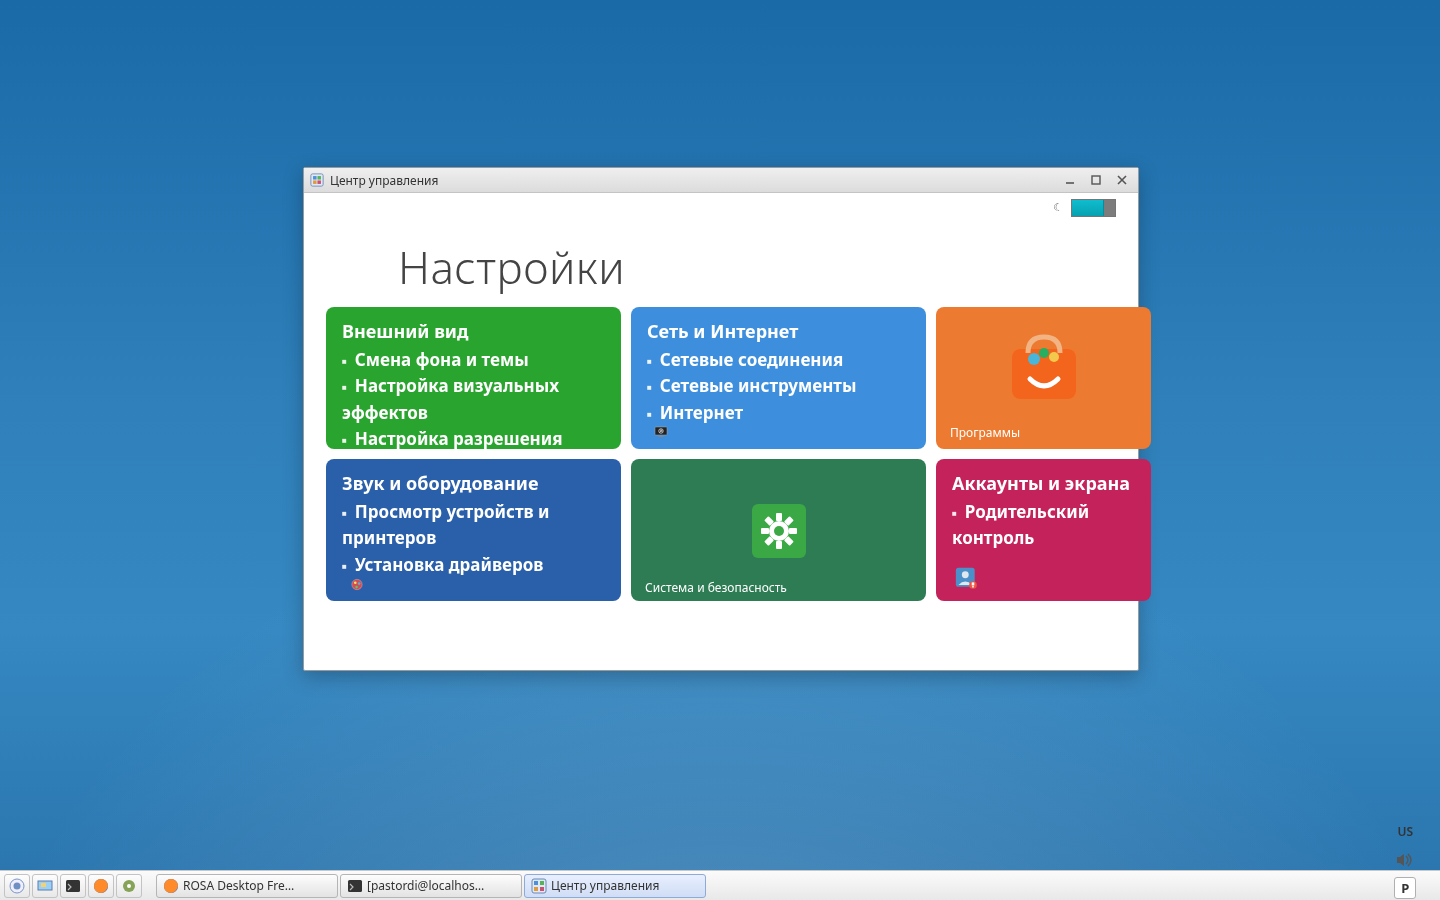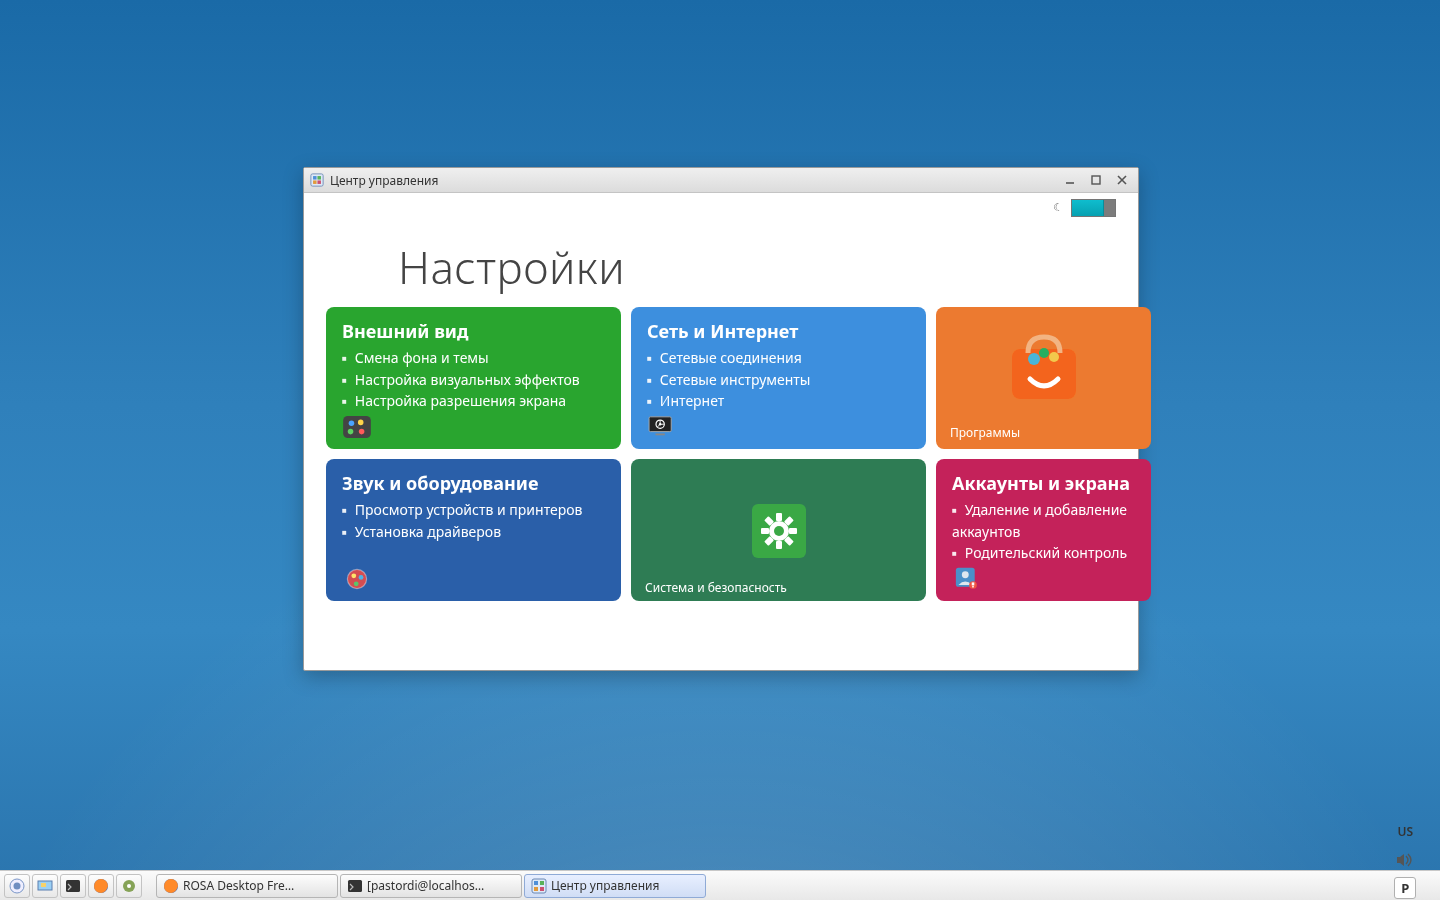--- a/index.html
+++ b/index.html
@@ -73,21 +73,21 @@
     display:grid;
     grid-template-columns: 295px 295px 145px 60px;
     grid-template-rows: 142px 142px;
     gap:10px;
   }
   .tile {
     border-radius:8px; color:#fff; padding:12px 16px 10px 16px; position:relative;
     display:flex; flex-direction:column; cursor:pointer;
   }
   .tile h3 { font-size:18px; font-weight:700; margin-bottom:4px; }
-  .tile ul { list-style:none; font-size:14px; line-height:1.55; }
+  .tile ul { list-style:none; font-size:17px; line-height:1.55;font-weight:bold; }
   .tile ul li::before { content:"■"; font-size:8px; margin-right:8px; position:relative; top:-2px; opacity:0.9; }
   .tile .ticon { margin-top:auto; width:30px; height:24px; }
   .tile .caption { font-size:12px; color:#fff; margin-top:8px; }
 
   .t-green  { background:#29a52f; }
   .t-blue   { background:#3d8fde; }
   .t-orange { background:#ec7a30; grid-column:3 / span 2; }
   .t-dblue  { background:#2a5fa9; }
   .t-dgreen { background:#2e7c54; grid-column:2; }
   .t-crim   { background:#c4225a; grid-column:3 / span 2; }
@@ -228,21 +228,20 @@
               </g>
               <circle r="5" fill="#3aa845"></circle>
             </g>
           </svg>
           <div class="caption">Система и безопасность</div>
         </div>
 
         <div class="tile t-crim">
           <h3>Аккаунты и экрана</h3>
           <ul>
-            <li>Удаление и добавление аккаунтов</li>
             <li>Родительский контроль</li>
           </ul>
           <svg class="ticon" viewBox="0 0 28 28">
             <rect x="1" y="1" width="22" height="22" rx="3" fill="#4b90c9"></rect>
             <circle cx="12" cy="9" r="4" fill="#dfe7ef"></circle>
             <path d="M4 21 q8 -8 16 0 z" fill="#dfe7ef"></path>
             <circle cx="21" cy="21" r="4.5" fill="#e54"></circle>
               <rect x="19.5" y="18" width="3" height="3.5" fill="#fff"></rect>
               <circle cx="21" cy="23" r="1" fill="#fff"></circle>
           </svg>

